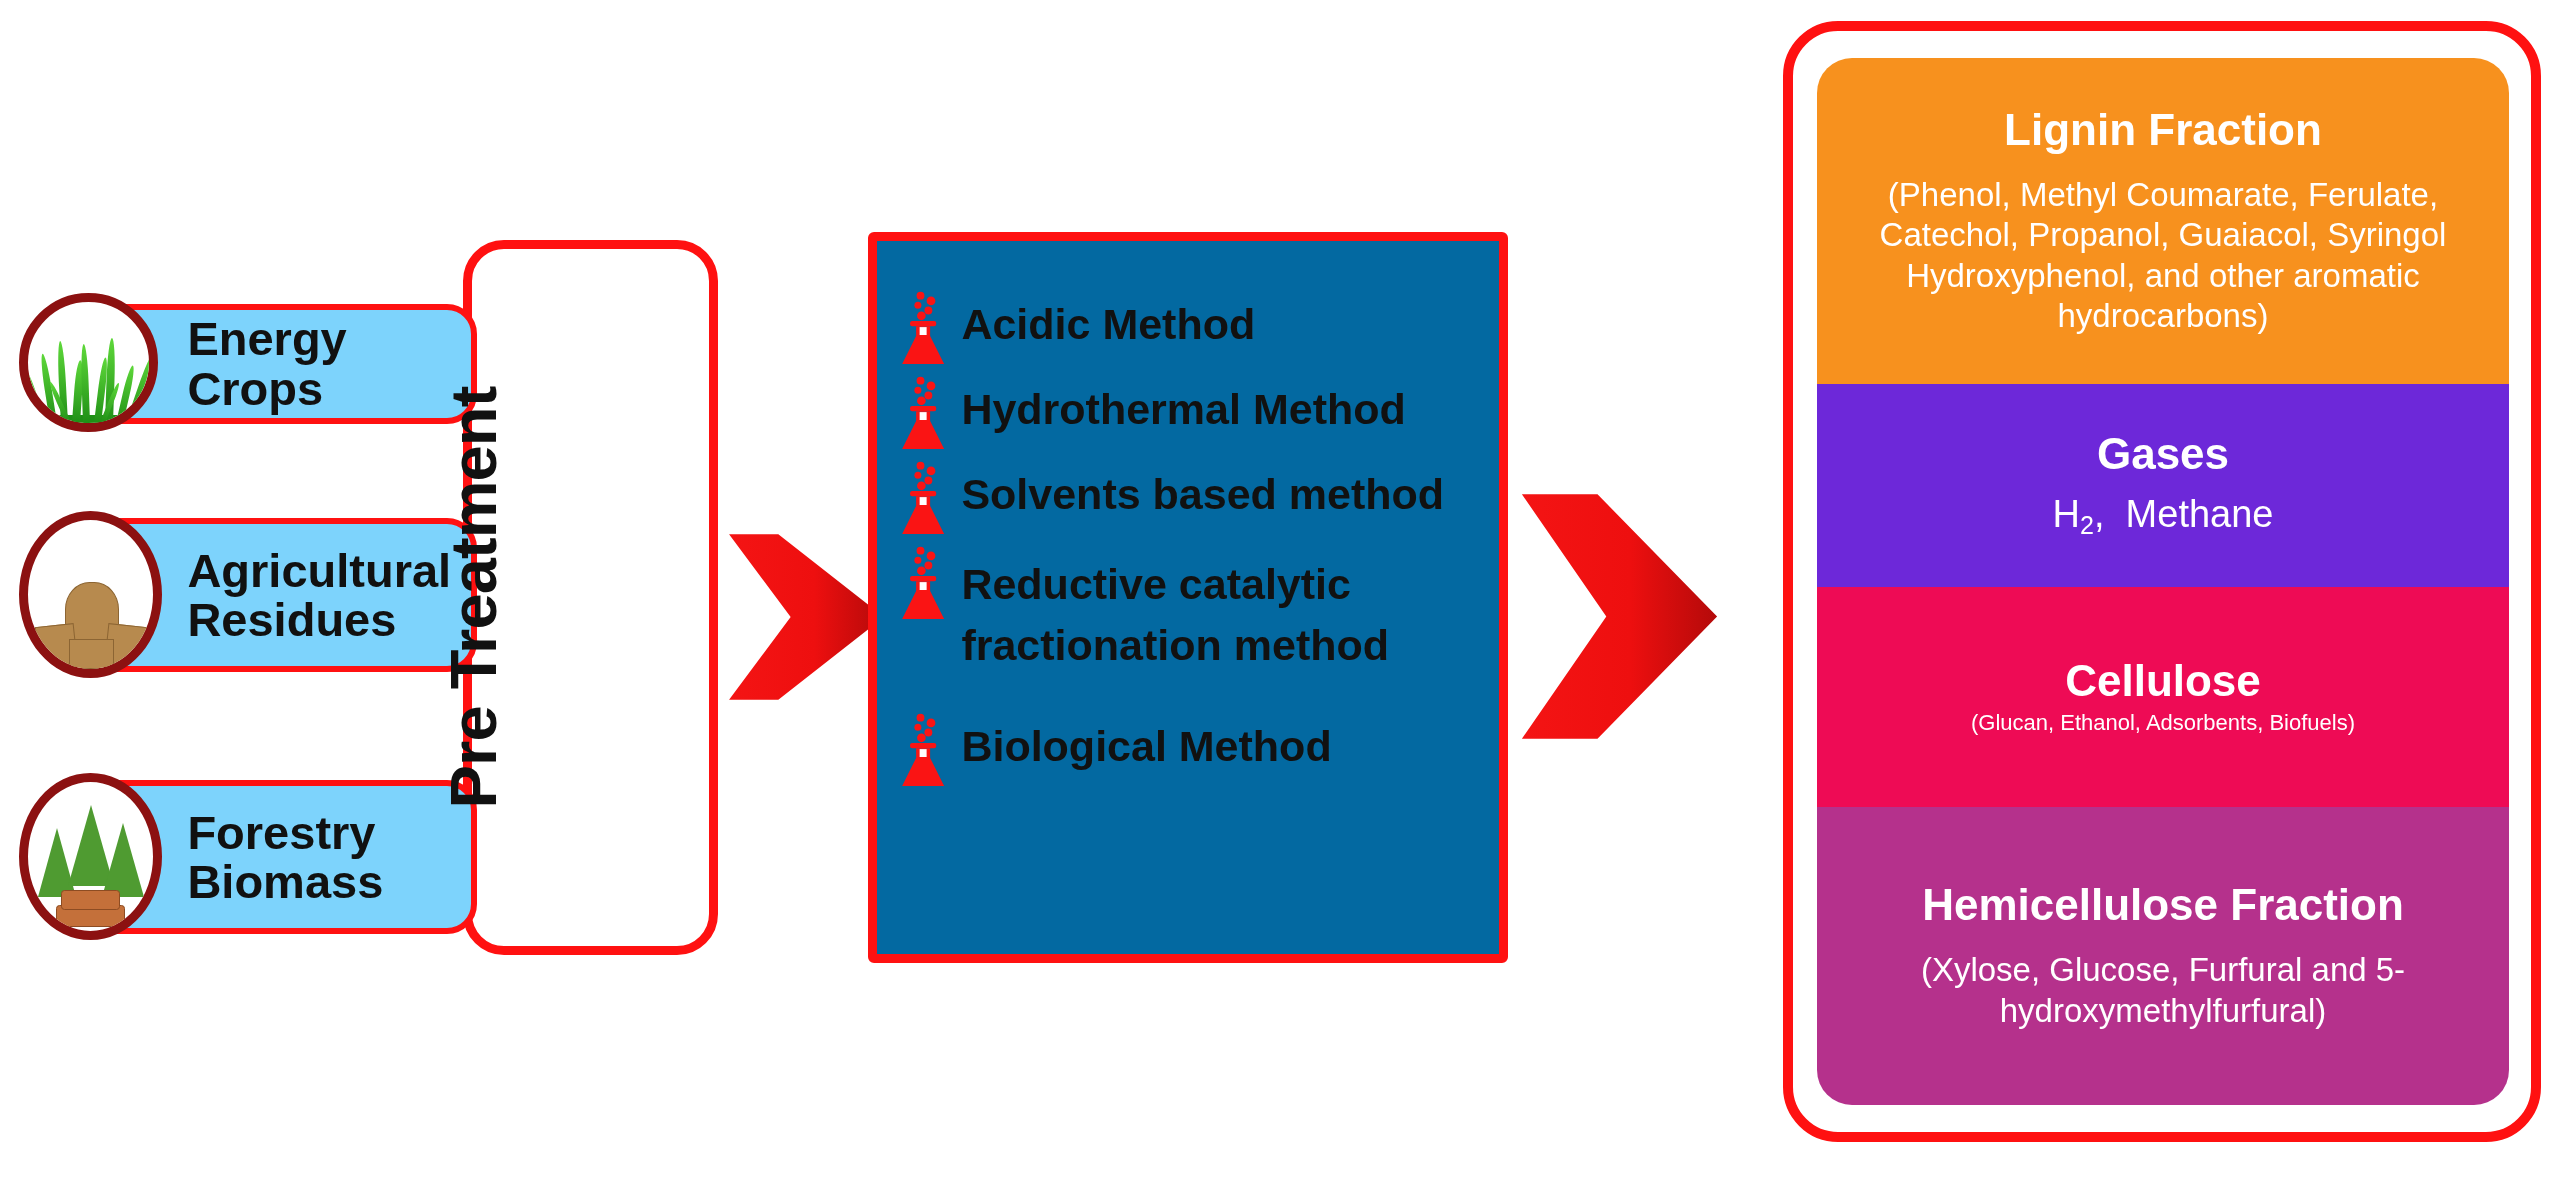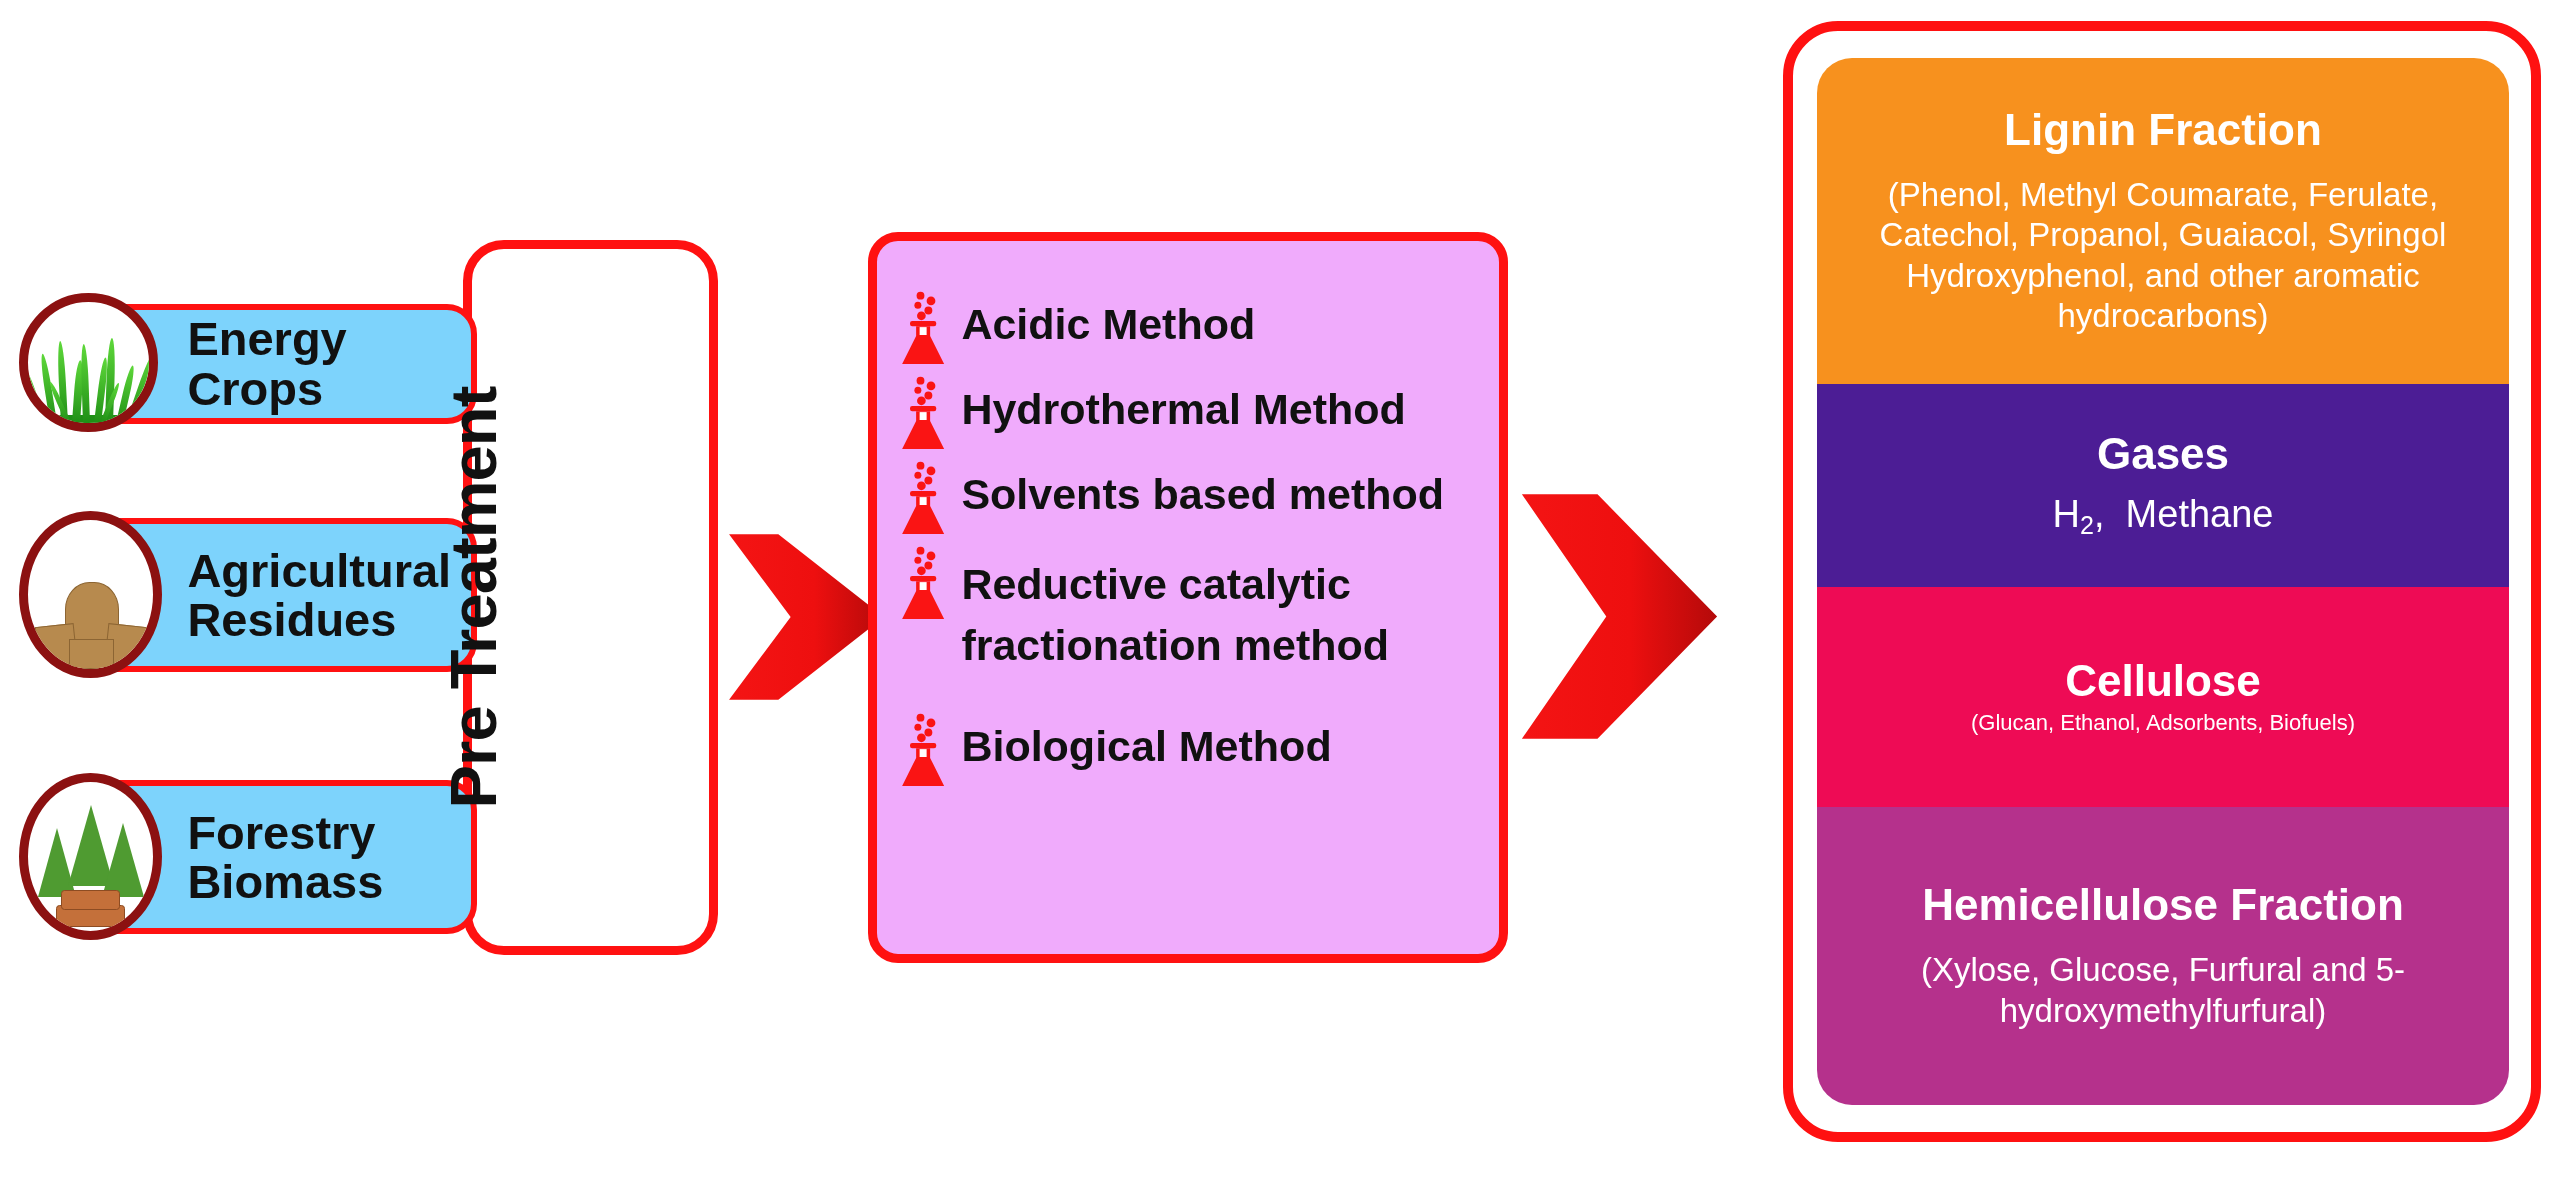--- a/index.html
+++ b/index.html
@@ -65,21 +65,21 @@
   .tree-art{position:relative;width:92%;height:88%;}
   .tree{position:absolute;bottom:26%;width:0;height:0;border-left:solid transparent;border-right:solid transparent;border-bottom:solid #4f9b31;}
   .log{position:absolute;bottom:3%;background:#c4703a;border:1.8px solid #8d4c22;border-radius:3.5px;}
 
   
   .chev{position:absolute;z-index:2;}
 
   
   .methods-box{
     position:absolute;left:868px;top:232px;width:640px;height:731px;
-    border:9.7px solid #ff1111;border-radius:30px;background:#f0abfc;
+    border:9.7px solid #ff1111;border-radius:6px;background:#0369a1;
     box-sizing:border-box;z-index:2;
   }
   .methods-list{
     position:absolute;left:0;top:44px;width:100%;
     box-sizing:border-box;padding:0 23px 0 19.4px;
   }
   .method-row{
     display:flex;align-items:flex-start;
     min-height:85px;
   }
@@ -305,21 +305,21 @@
   </div>
 
   <div class="products-frame"></div>
   <div class="products-inner">
 
     <div class="prod lignin" style="background:#F7911E;">
       <div class="ptitle">Lignin Fraction</div>
       <div class="psub" style="max-width:617px;">(Phenol, Methyl Coumarate, Ferulate, Catechol, Propanol, Guaiacol, Syringol Hydroxyphenol, and other aromatic hydrocarbons)</div>
     </div>
 
-    <div class="prod gases" style="background:#4c1d95;">
+    <div class="prod gases" style="background:#6d28d9;">
       <div class="ptitle">Gases</div>
       <div class="psub">H<sub>2</sub>,&nbsp; Methane</div>
     </div>
 
     <div class="prod cellulose" style="background:#EE0B55;">
       <div class="ptitle">Cellulose</div>
       <div class="psub" style="max-width:643px;">(Glucan, Ethanol, Adsorbents, Biofuels)</div>
     </div>
 
     <div class="prod hemi" style="background:#B5318C;">

